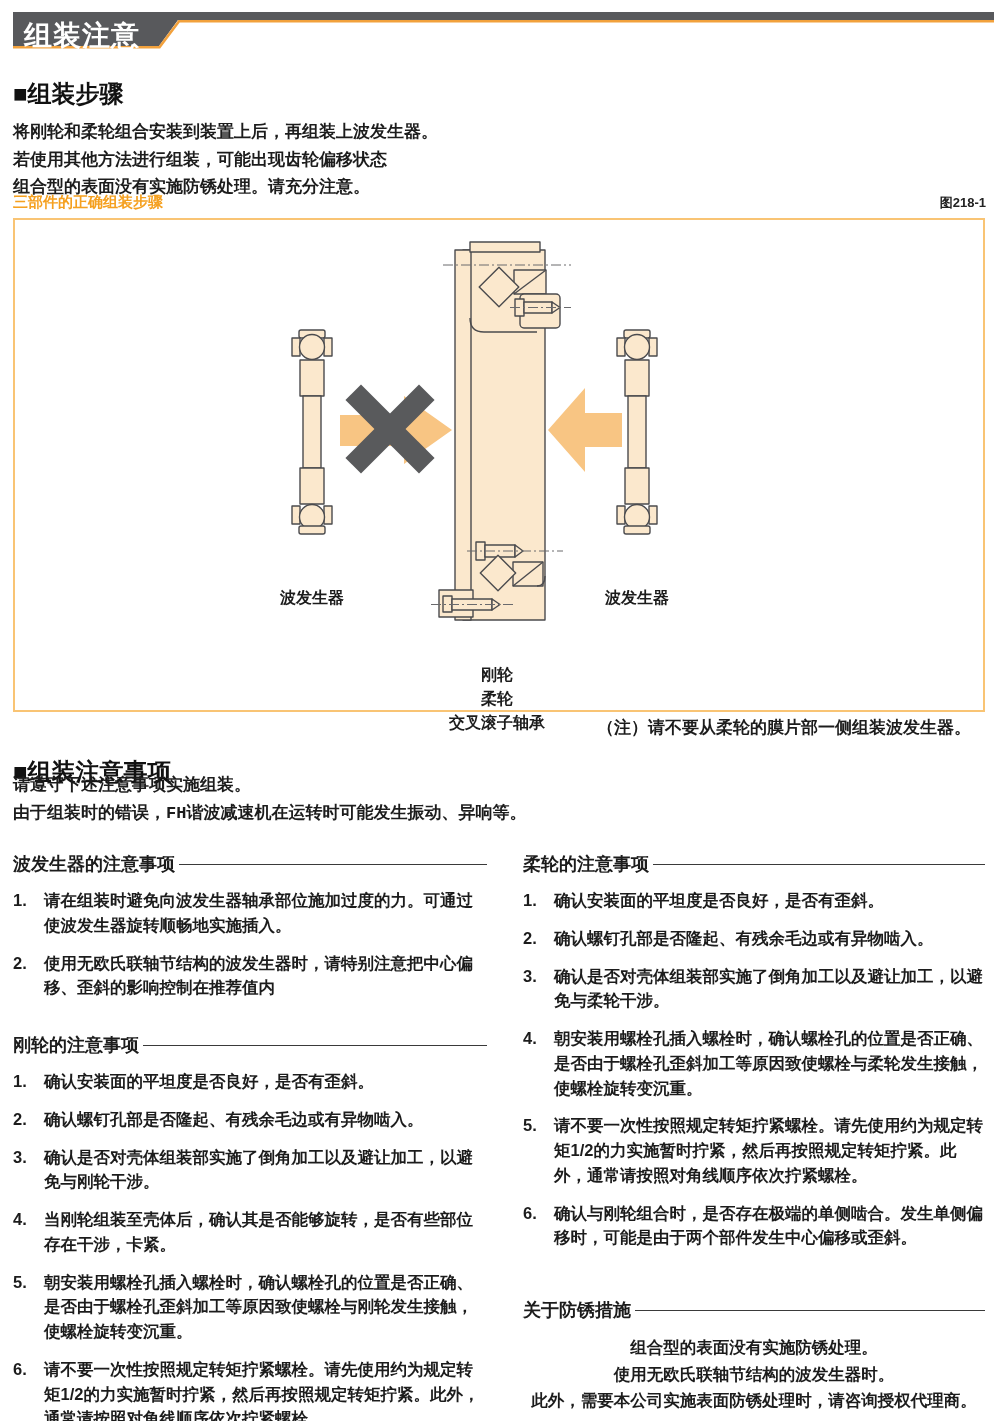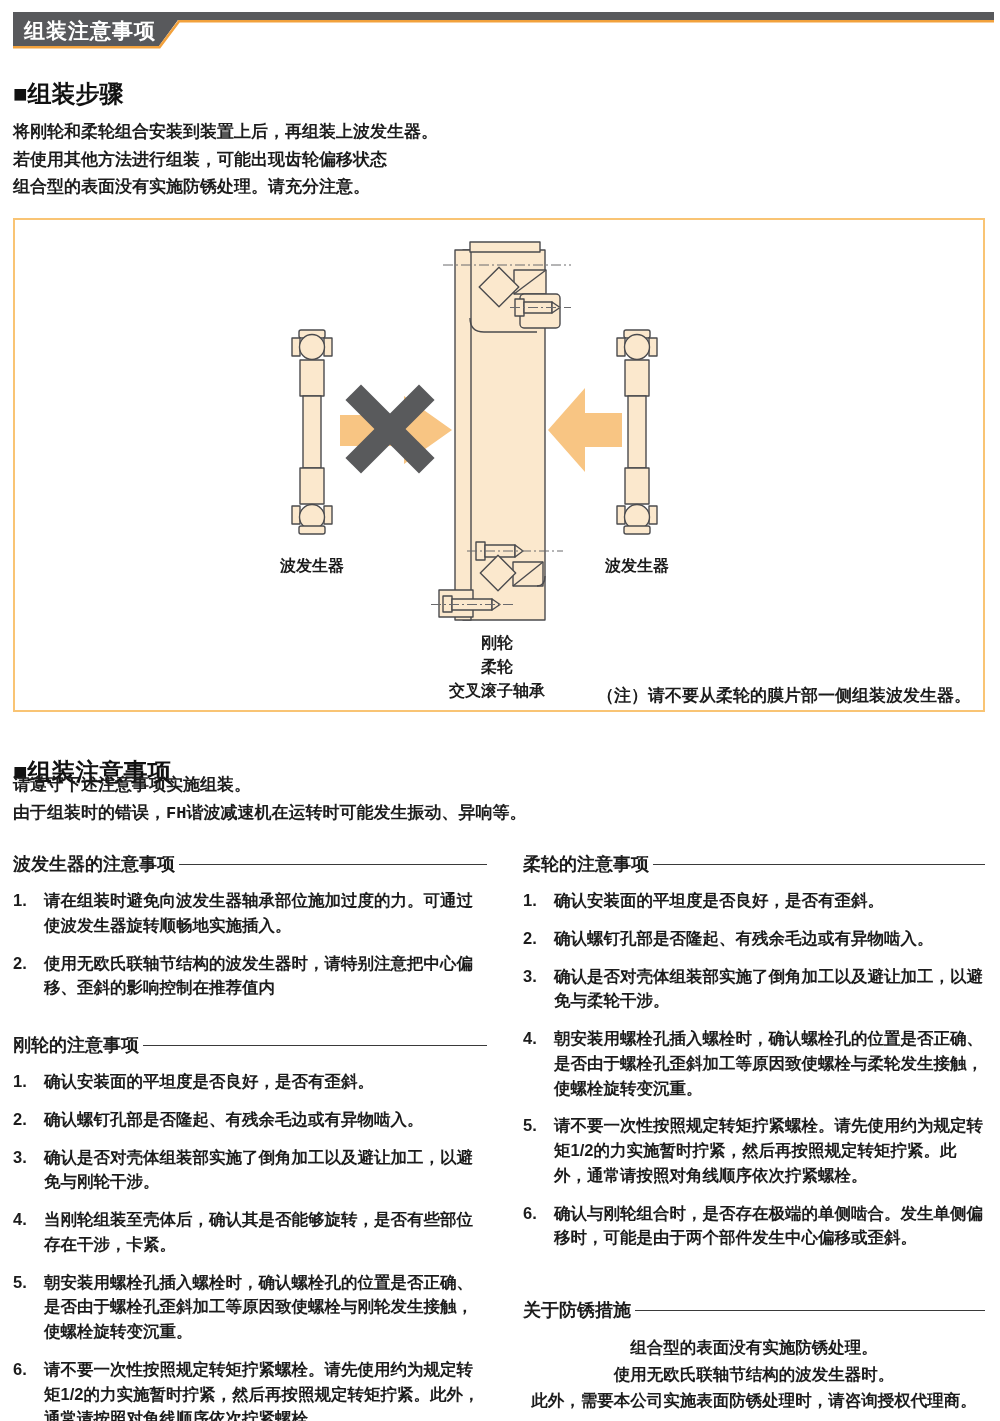--- a/index.html
+++ b/index.html
@@ -1,31 +1,31 @@
 <!DOCTYPE html>
 <html><head>
 <meta charset="utf-8">
 <style>
   html,body{margin:0;padding:0;background:#ffffff;}
   .page{position:relative;width:1000px;height:1421px;background:#fff;overflow:hidden;
         font-family:"Liberation Sans","DejaVu Sans",sans-serif;color:#1c1c1c;}
   
   .hdr-svg{position:absolute;top:0;left:0;}
-  .hdr-title{position:absolute;top:17px;left:24px;width:140px;color:#fff;font-size:21px;
+  .hdr-title{position:absolute;top:17px;left:24px;width:140px;color:#fff;font-size:28px;
              font-weight:700;letter-spacing:1px;}
   
   .steps{position:absolute;top:62px;left:13px;width:700px;}
   .h-square{font-size:24px;font-weight:700;margin:16px 0 9px 0;color:#111;}
   .para p{margin:0;font-size:17px;line-height:1.62;font-weight:600;font-family:Liberation Mono, monospace;}
   .figrow{position:absolute;top:193px;left:13px;right:14px;display:flex;justify-content:space-between;align-items:flex-end;}
   .figlabel{font-size:15px;font-weight:700;}
   .fignum{font-size:13px;font-weight:600;color:#222;}
   .figbox{position:absolute;top:218px;left:13px;width:972px;height:494px;background:#fff;box-sizing:border-box;}
   .figbox svg{position:absolute;top:0;left:0;}
-  .figcap{position:absolute;font-size:16px;font-weight:700;color:#1c1c1c;white-space:nowrap;}
+  .figcap{position:absolute;font-size:16px;font-weight:700;color:#1c1c1c;white-space:nowrap;margin-top:32px;}
   .cap-wg-l{top:336px;left:297px;transform:translateX(-50%);}
   .cap-wg-r{top:336px;left:622px;transform:translateX(-50%);}
   .cap-cs{top:413px;left:482px;transform:translateX(-50%);}
   .cap-fs{top:437px;left:482px;transform:translateX(-50%);}
   .cap-crb{top:461px;left:482px;transform:translateX(-50%);}
   .cap-note{top:464px;right:12px;font-size:17px;}
   .notes-h{position:absolute;top:740px;left:13px;}
   .intro{position:absolute;top:772px;left:13px;width:750px;}
   .cols{position:absolute;top:852px;left:13px;width:972px;display:grid;
         grid-template-columns:474px 462px;column-gap:36px;}
@@ -52,20 +52,24 @@
 
   <div class="steps">
     <div class="h-square">■组装步骤</div>
     <div class="para">
       <p>将刚轮和柔轮组合安装到装置上后，再组装上波发生器。</p>
       <p>若使用其他方法进行组装，可能出现齿轮偏移状态</p>
       <p>组合型的表面没有实施防锈处理。请充分注意。</p>
     </div>
   </div>
 
+  <div class="figrow">
+    <span class="figlabel" style="color:#F5A01F;">三部件的正确组装步骤</span>
+    <span class="fignum">图218-1</span>
+  </div>
 
   <div class="figbox" style="border:2px solid #F9C474;">
     <svg width="968" height="490" viewBox="0 0 968 490">
       <g fill="#FBE8CD" stroke="#4B4B4E" stroke-width="1.4" stroke-linejoin="round">
 
         <g>
           <rect x="448" y="30" width="82" height="370"></rect>
           <rect x="440" y="30" width="16" height="370"></rect>
           <rect x="455" y="22" width="70" height="10"></rect>
 

